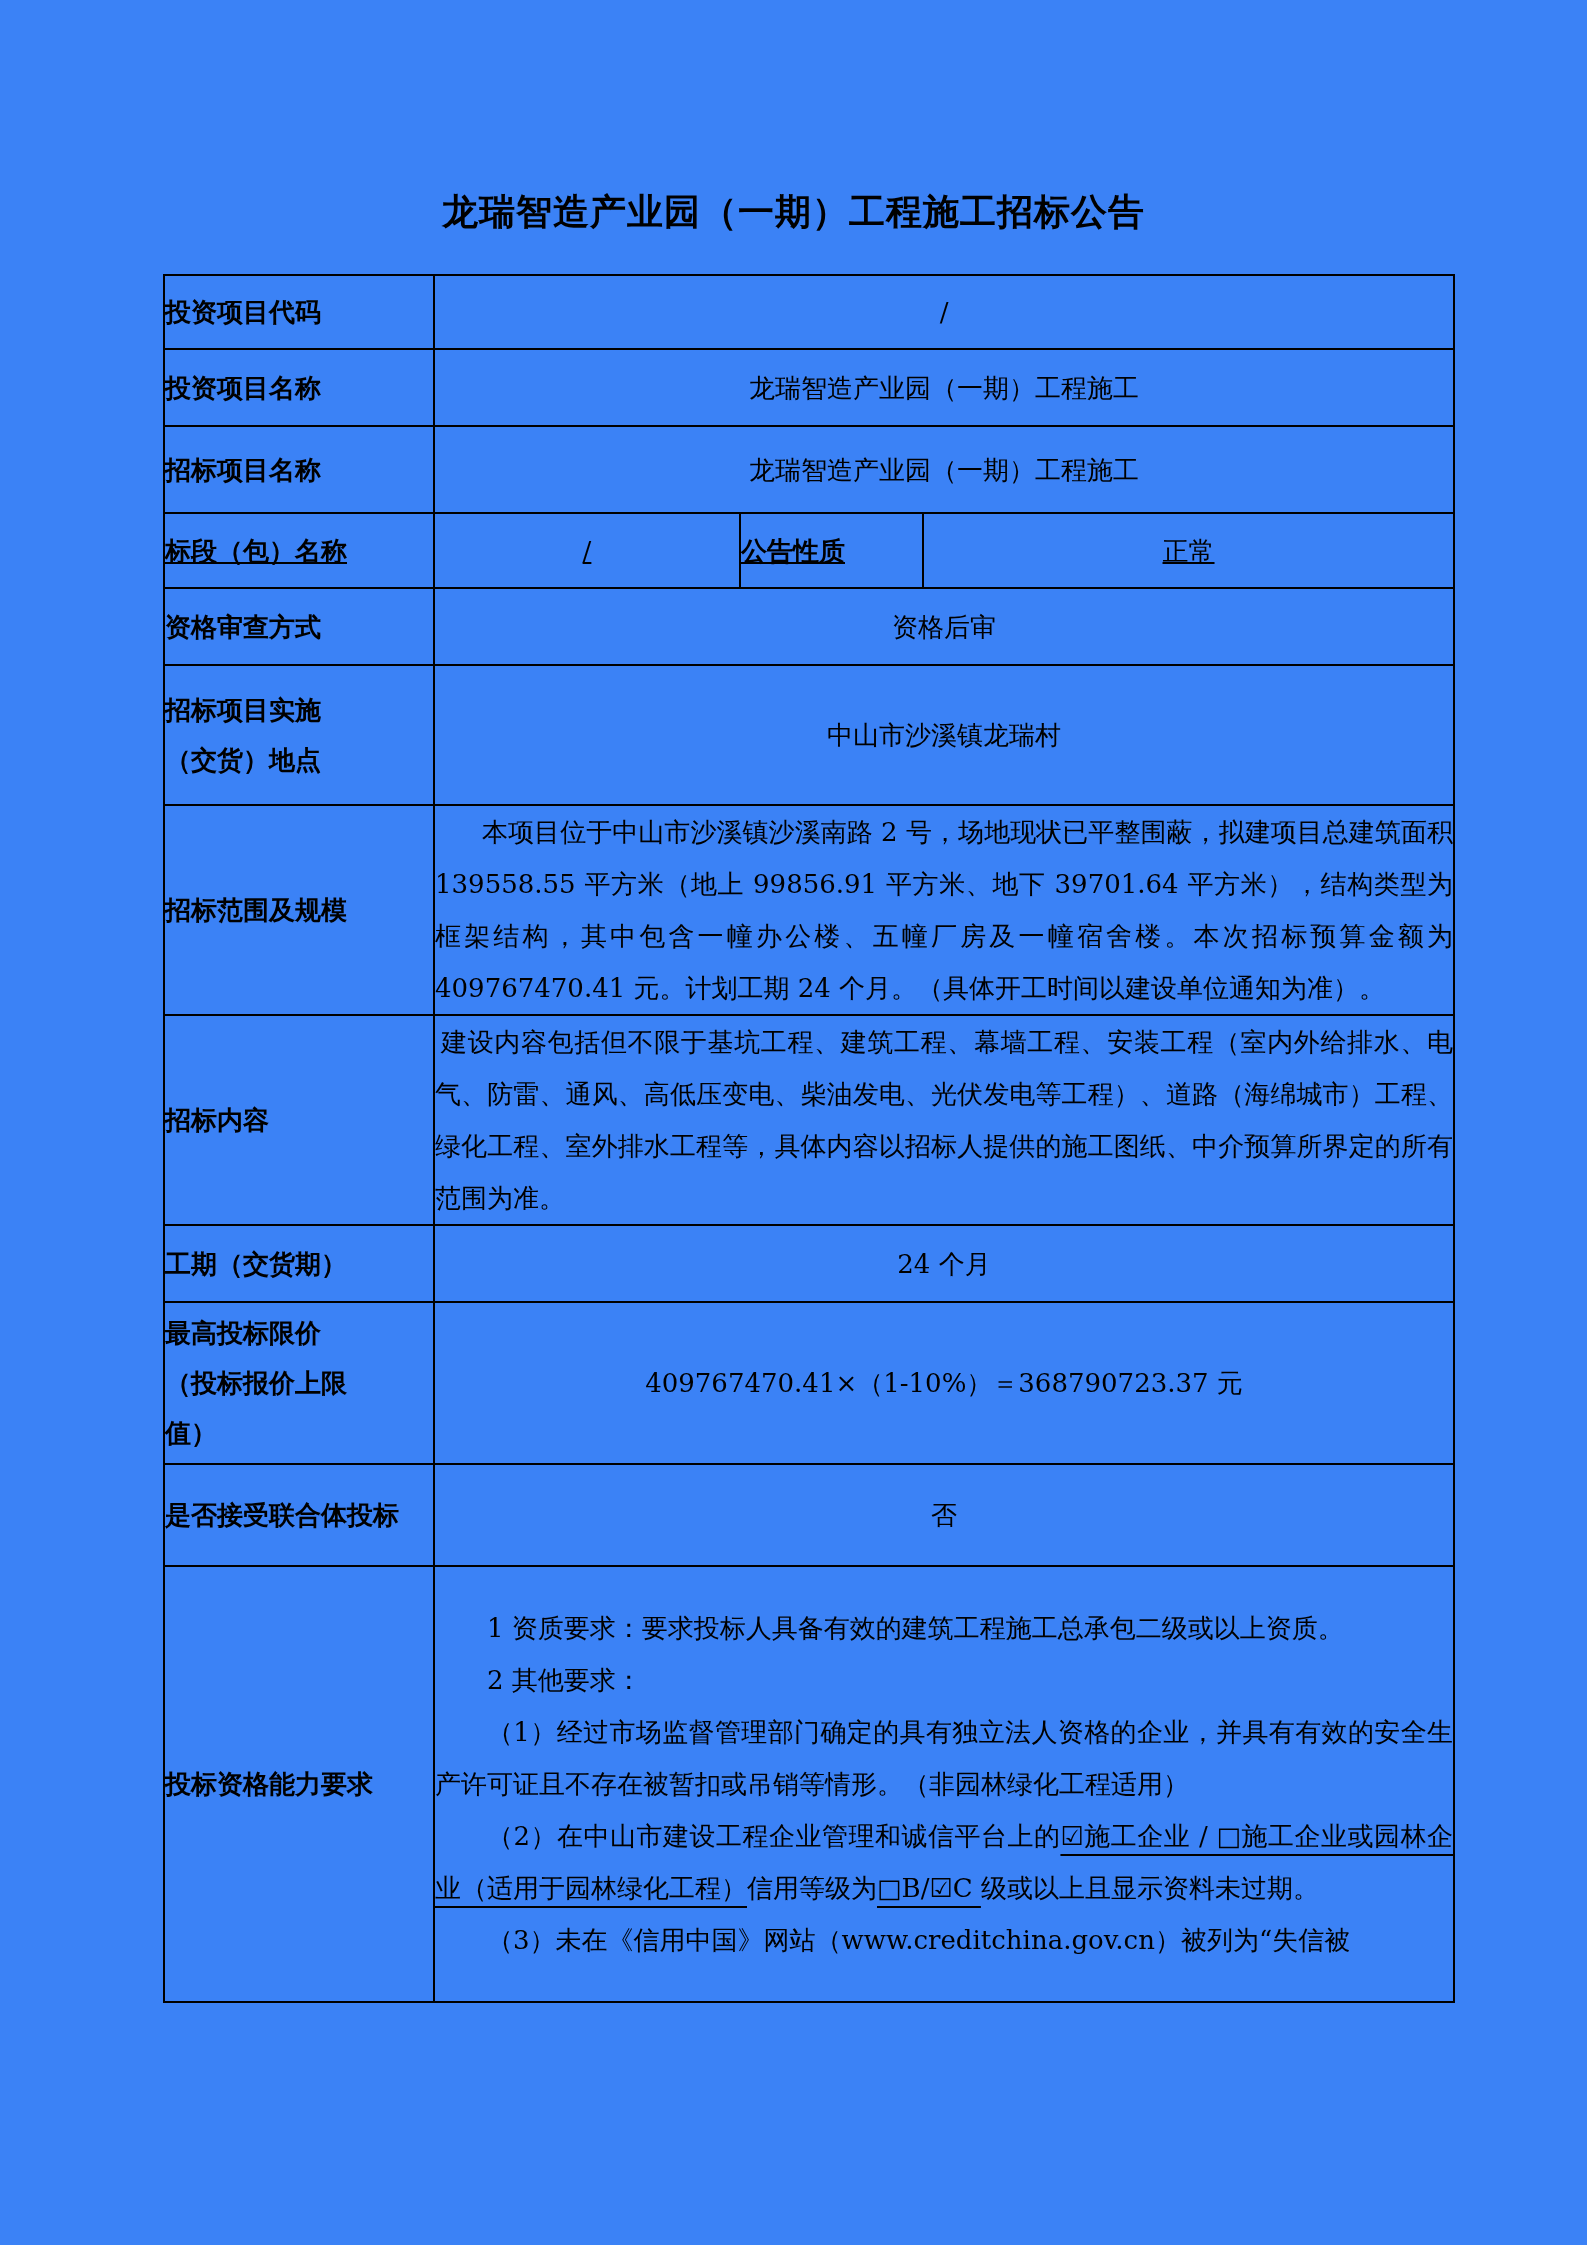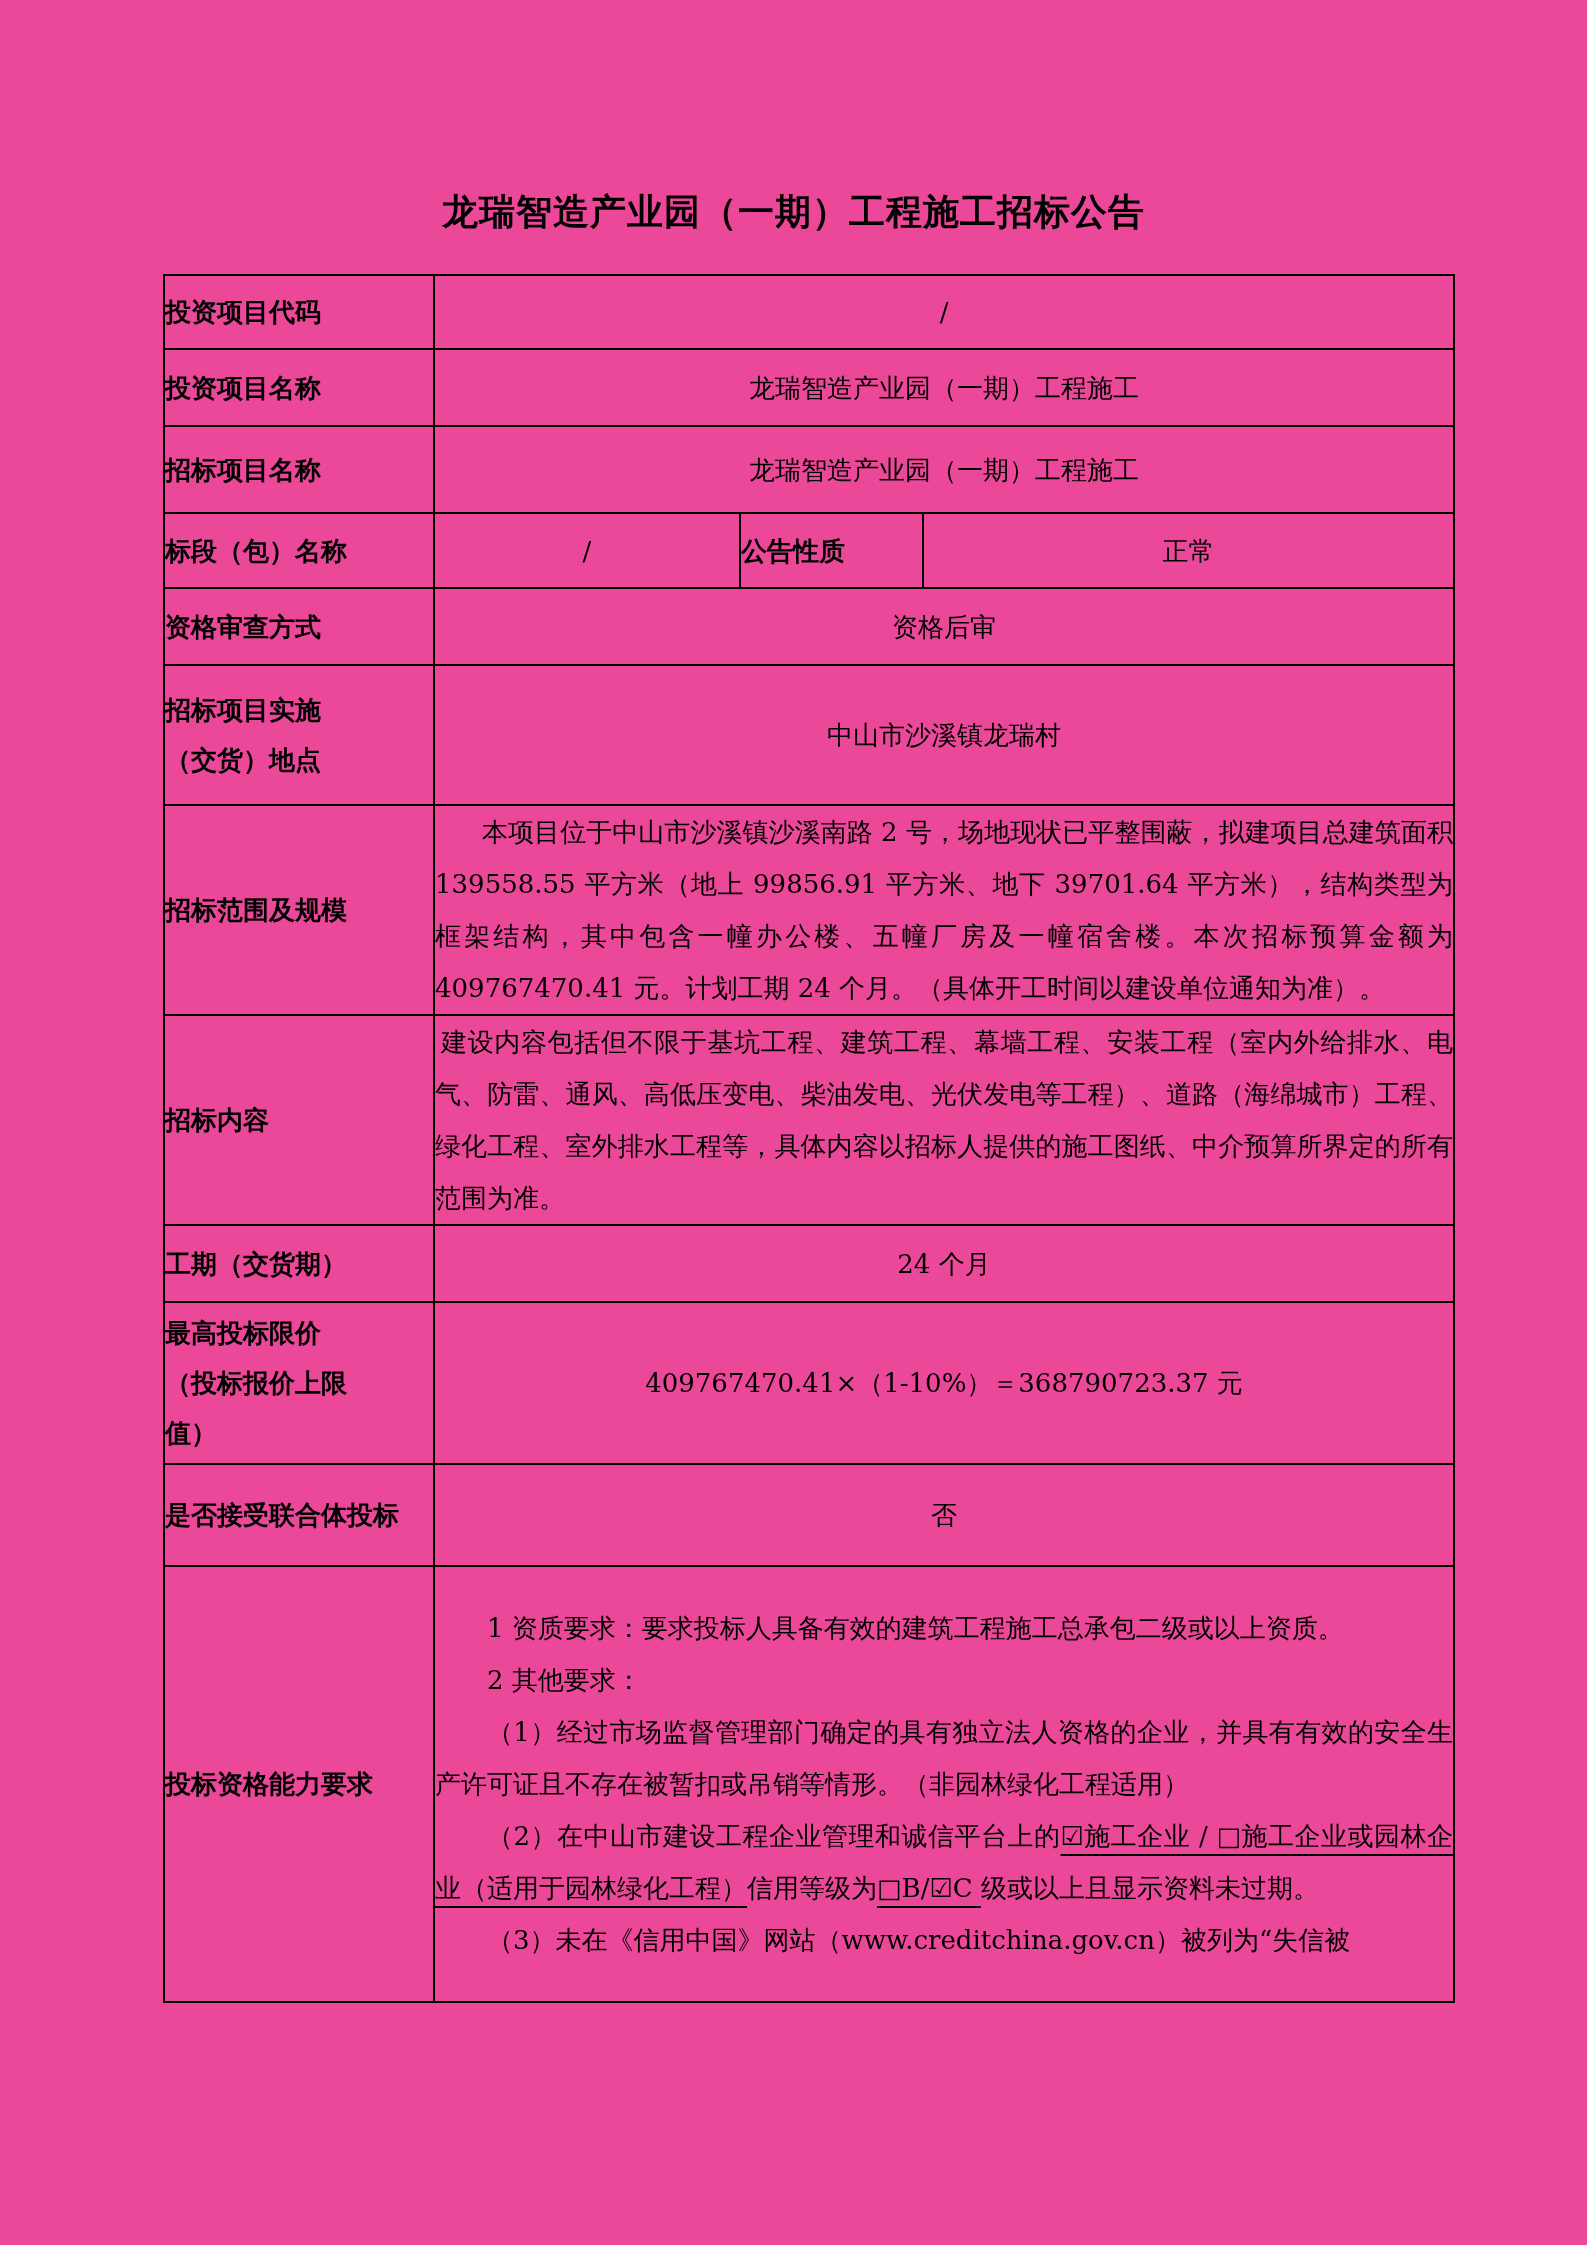--- a/index.html
+++ b/index.html
@@ -1,21 +1,21 @@
 <!DOCTYPE html>
 <html><head>
 <meta charset="utf-8">
 <style>
   * { box-sizing: border-box; }
   html, body { margin: 0; padding: 0; background: #ffffff; }
   .page {
     position: relative;
     width: 1587px;
     height: 2245px;
-    background: #ec4899;
+    background: #3b82f6;
     color: #000000;
     font-family: "DejaVu Serif", "Liberation Serif", serif;
     overflow: hidden;
   }
   .doc-title {
     margin: 0;
     padding-top: 190px;
     text-align: center;
     font-size: 36px;
     line-height: 42px;
@@ -61,21 +61,21 @@
   .ind52 { text-indent: 52px; }
   .u {
     text-decoration: underline;
     text-decoration-thickness: 2px;
     text-underline-offset: 9px;
   }
   
   .r1  { height: 74px; }
   .r2  { height: 77px; }
   .r3  { height: 87px; margin-top: 17px; }
-  .r4  { height: 75px; }
+  .r4  { height: 75px; text-decoration: underline; }
   .r5  { height: 77px; }
   .r6  { height: 140px; }
   .r7  { height: 73px; }
   .r8  { height: 210px; }
   .r9  { height: 207px; }
   .r10 { height: 77px; }
   .r11 { height: 162px; border-radius: 18px; }
   .r12 { height: 102px; }
   .r13 { height: 436px; }
 </style>

